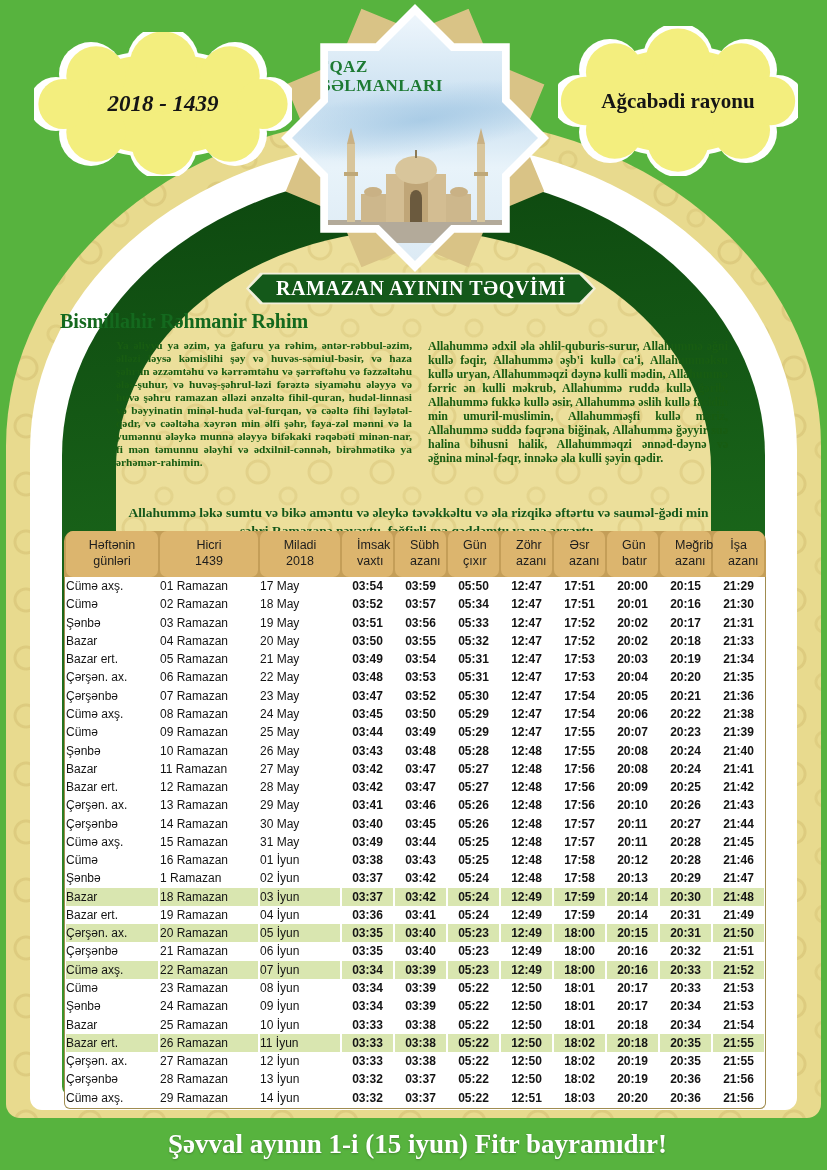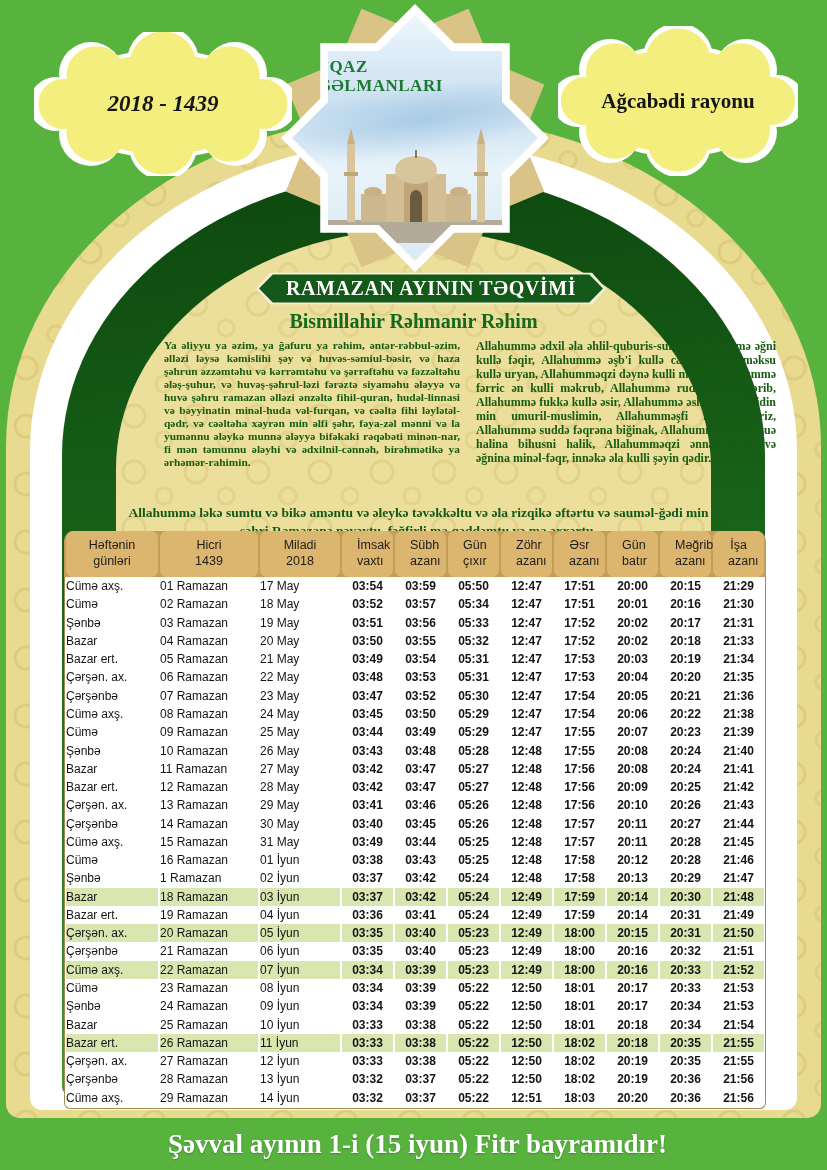--- a/index.html
+++ b/index.html
@@ -50,33 +50,33 @@
     background:linear-gradient(180deg,#eef6fc 0%,#c8dff0 38%,#e8f3fa 62%,#dceaf4 100%);}
   #emblem .sky-swoosh{position:absolute;left:-30px;top:70px;width:320px;height:70px;
     background:radial-gradient(ellipse at center, rgba(140,185,220,.55), rgba(140,185,220,0) 70%);
     transform:rotate(-8deg);}
   .emblem-text{position:absolute;left:0;right:0;top:42px;text-align:left;z-index:2;
     color:#1d7a33;font-weight:bold;line-height:1.12;}
   .emblem-text .l{font-size:17px;letter-spacing:.5px;}
   #emblem svg.mosque{position:absolute;left:24px;bottom:18px;z-index:1;}
 
   
-  #banner{position:absolute;left:256px;top:272px;width:350px;height:33px;z-index:4;}
+  #banner{position:absolute;left:246px;top:272px;width:350px;height:33px;z-index:4;}
   #banner .shape-outer{position:absolute;inset:0;background:#f2efda;
     clip-path:polygon(0% 50%,4% 2%,96% 2%,100% 50%,96% 98%,4% 98%);}
   #banner .shape-inner{position:absolute;inset:2px 3px;background:#14591a;
     clip-path:polygon(0% 50%,4% 2%,96% 2%,100% 50%,96% 98%,4% 98%);
     display:flex;align-items:center;justify-content:center;}
   #banner .txt{color:#ffffff;font-weight:bold;font-size:20px;letter-spacing:.6px;}
 
-  #bismillah{position:absolute;left:60px;right:60px;top:310px;text-align:center;z-index:4;
+  #bismillah{position:absolute;left:60px;right:60px;top:310px;text-align:left;z-index:4;
     color:#14691e;font-weight:bold;font-size:20px;}
 
   
-  #dua-cols{position:absolute;left:116px;top:339px;width:612px;display:flex;gap:16px;z-index:4;margin-left:48px;}
+  #dua-cols{position:absolute;left:116px;top:339px;width:612px;display:flex;gap:16px;z-index:4;}
   .dua{color:#185c12;font-weight:bold;text-align:justify;}
   #dua-left{width:296px;font-size:11.4px;line-height:1.14;}
   #dua-right{width:300px;font-size:12px;line-height:1.17;}
   #dua-center{position:absolute;left:120px;right:110px;top:504px;text-align:center;z-index:4;
     color:#14571a;font-weight:bold;font-size:13.5px;line-height:1.3;}
 
   
   #table-wrap{position:absolute;left:64px;top:531px;width:702px;height:578px;z-index:4;}
   #table-wrap .head-strip{position:absolute;left:0;top:0;right:0;height:46px;background:#c49e58;
     border-radius:10px 10px 0 0;}

